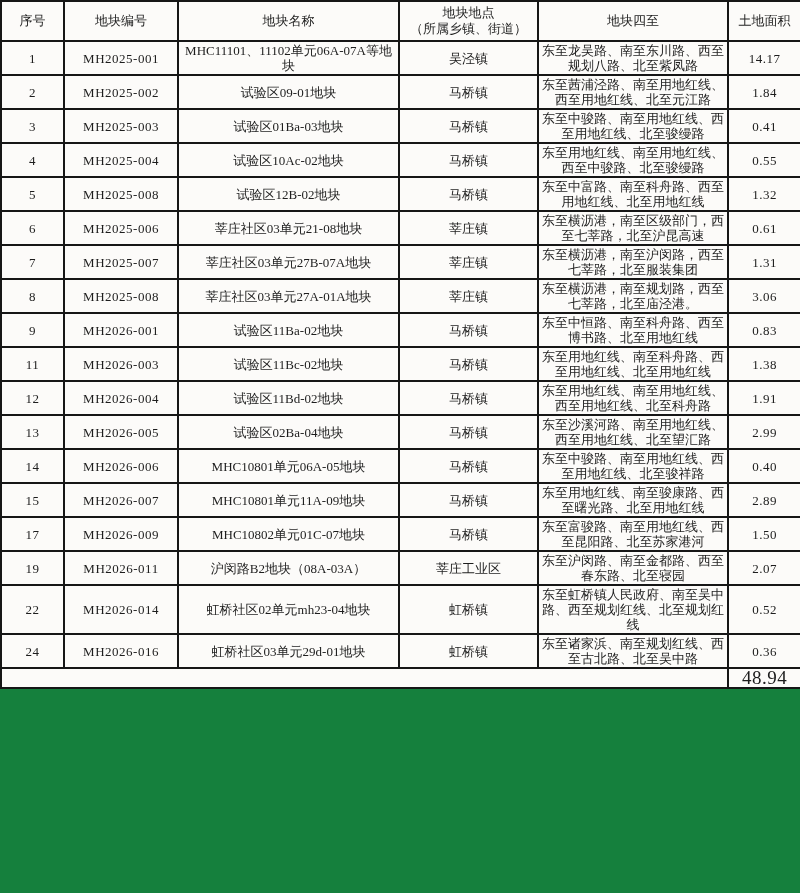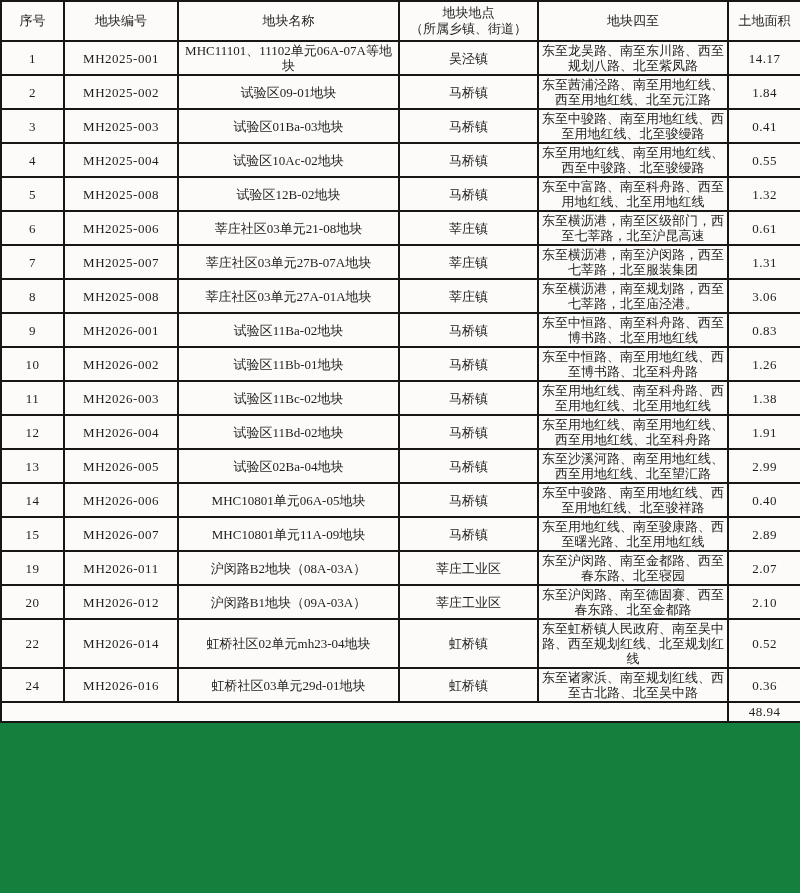--- a/index.html
+++ b/index.html
@@ -46,21 +46,21 @@
   col.c4 { width: 190px; }
   col.c5 { width: 73px; }
 
   td.c2 { font-size: 12px; }          
   td.c4 { font-size: 14px; line-height: 15px; padding: 2px 3px; } 
   td.c5, td.c1, td.c0 { font-size: 13px; letter-spacing: 0.5px; }
 
   tr.total-row td {
     height: 16px;
     line-height: 16px;
-    font-size: 13px;
+    font-size: 19px;
   }
 </style>
 </head>
 <body>
 
 <div class="page">
   <table class="land">
     <colgroup>
       <col class="c0">
         <col class="c1">
@@ -147,28 +147,20 @@
         </tr>
         <tr>
           <td class="c0">9</td>
           <td class="c1">MH2026-001</td>
           <td class="c2">试验区11Ba-02地块</td>
           <td class="c3">马桥镇</td>
           <td class="c4">东至中恒路、南至科舟路、西至博书路、北至用地红线</td>
           <td class="c5">0.83</td>
         </tr>
         <tr>
-          <td class="c0">10</td>
-          <td class="c1">MH2026-002</td>
-          <td class="c2">试验区11Bb-01地块</td>
-          <td class="c3">马桥镇</td>
-          <td class="c4">东至中恒路、南至用地红线、西至博书路、北至科舟路</td>
-          <td class="c5">1.26</td>
-        </tr>
-        <tr>
           <td class="c0">11</td>
           <td class="c1">MH2026-003</td>
           <td class="c2">试验区11Bc-02地块</td>
           <td class="c3">马桥镇</td>
           <td class="c4">东至用地红线、南至科舟路、西至用地红线、北至用地红线</td>
           <td class="c5">1.38</td>
         </tr>
         <tr>
           <td class="c0">12</td>
           <td class="c1">MH2026-004</td>
@@ -193,36 +185,36 @@
           <td class="c4">东至中骏路、南至用地红线、西至用地红线、北至骏祥路</td>
           <td class="c5">0.40</td>
         </tr>
         <tr>
           <td class="c0">15</td>
           <td class="c1">MH2026-007</td>
           <td class="c2">MHC10801单元11A-09地块</td>
           <td class="c3">马桥镇</td>
           <td class="c4">东至用地红线、南至骏康路、西至曙光路、北至用地红线</td>
           <td class="c5">2.89</td>
+        </tr>
+        <tr>
+          <td class="c0">17</td>
+          <td class="c1">MH2026-009</td>
+          <td class="c2">MHC10802单元01C-07地块</td>
+          <td class="c3">马桥镇</td>
+          <td class="c4">东至富骏路、南至用地红线、西至昆阳路、北至苏家港河</td>
+          <td class="c5">1.50</td>
         </tr>
         <tr>
           <td class="c0">19</td>
           <td class="c1">MH2026-011</td>
           <td class="c2">沪闵路B2地块（08A-03A）</td>
           <td class="c3">莘庄工业区</td>
           <td class="c4">东至沪闵路、南至金都路、西至春东路、北至寝园</td>
           <td class="c5">2.07</td>
-        </tr>
-        <tr>
-          <td class="c0">20</td>
-          <td class="c1">MH2026-012</td>
-          <td class="c2">沪闵路B1地块（09A-03A）</td>
-          <td class="c3">莘庄工业区</td>
-          <td class="c4">东至沪闵路、南至德固赛、西至春东路、北至金都路</td>
-          <td class="c5">2.10</td>
         </tr>
         <tr>
           <td class="c0">22</td>
           <td class="c1">MH2026-014</td>
           <td class="c2">虹桥社区02单元mh23-04地块</td>
           <td class="c3">虹桥镇</td>
           <td class="c4">东至虹桥镇人民政府、南至吴中路、西至规划红线、北至规划红线</td>
           <td class="c5">0.52</td>
         </tr>
         <tr>

